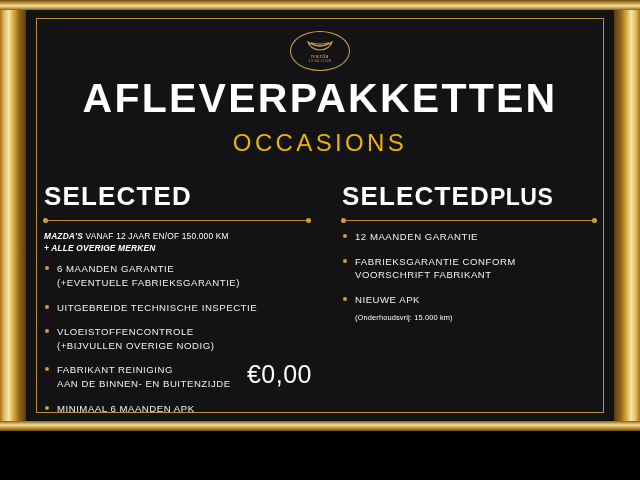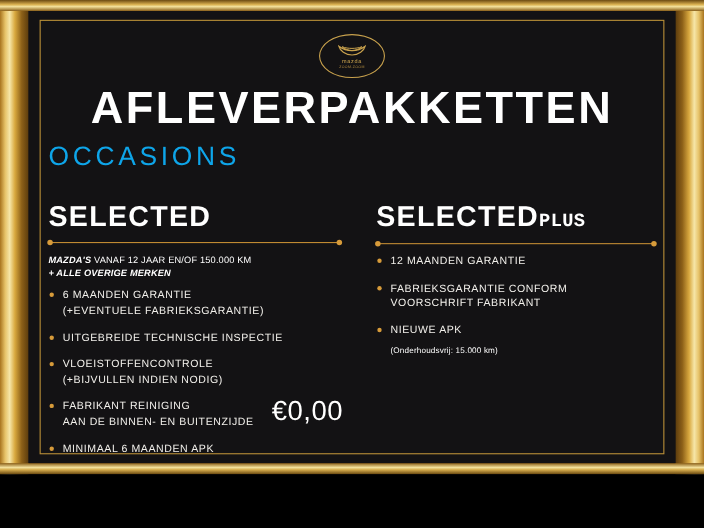--- a/index.html
+++ b/index.html
@@ -105,22 +105,22 @@
     text-align: center;
     color: #ffffff;
     font-size: 41px;
     font-weight: 700;
     letter-spacing: 0.055em;
     line-height: 1;
     margin-top: 4px;
     white-space: nowrap;
   }
   .subhead {
-    text-align: left;
-    color: #0ea5e9;
+    text-align: center;
+    color: #eab308;
     font-size: 24px;
     font-weight: 400;
     letter-spacing: 0.14em;
     margin-top: 10px;
   }
 
   
   .columns {
     display: flex;
     margin-top: 26px;
@@ -135,24 +135,23 @@
 
   .coltitle {
     color: #ffffff;
     font-size: 26px;
     font-weight: 700;
     letter-spacing: 0.045em;
     line-height: 1;
     white-space: nowrap;
   }
   .coltitle .plus {
-    font-size: 17px;
+    font-size: 23px;
     font-weight: 700;
     letter-spacing: 0.02em;
-    font-family: Liberation Mono, monospace;
   }
   .rule {
     height: 1px;
     background: #c08a32;
     position: relative;
     margin-top: 11px;
     margin-bottom: 9px;
   }
   .rule .dot {
     position: absolute;
@@ -275,21 +274,21 @@
               <span>6 MAANDEN GARANTIE</span>
               <span class="sub">(+EVENTUELE FABRIEKSGARANTIE)</span>
             </li>
             <li>
               <span class="bullet"></span>
               <span>UITGEBREIDE TECHNISCHE INSPECTIE</span>
             </li>
             <li>
               <span class="bullet"></span>
               <span>VLOEISTOFFENCONTROLE</span>
-              <span class="sub">(+BIJVULLEN INDIEN NODIG)</span>
+              <span class="sub">(+BIJVULLEN OVERIGE NODIG)</span>
             </li>
             <li>
               <span class="bullet"></span>
               <span>FABRIKANT REINIGING</span>
               <span class="sub">AAN DE BINNEN- EN BUITENZIJDE</span>
             </li>
             <li>
               <span class="bullet"></span>
               <span>MINIMAAL 6 MAANDEN APK</span>
             </li>

